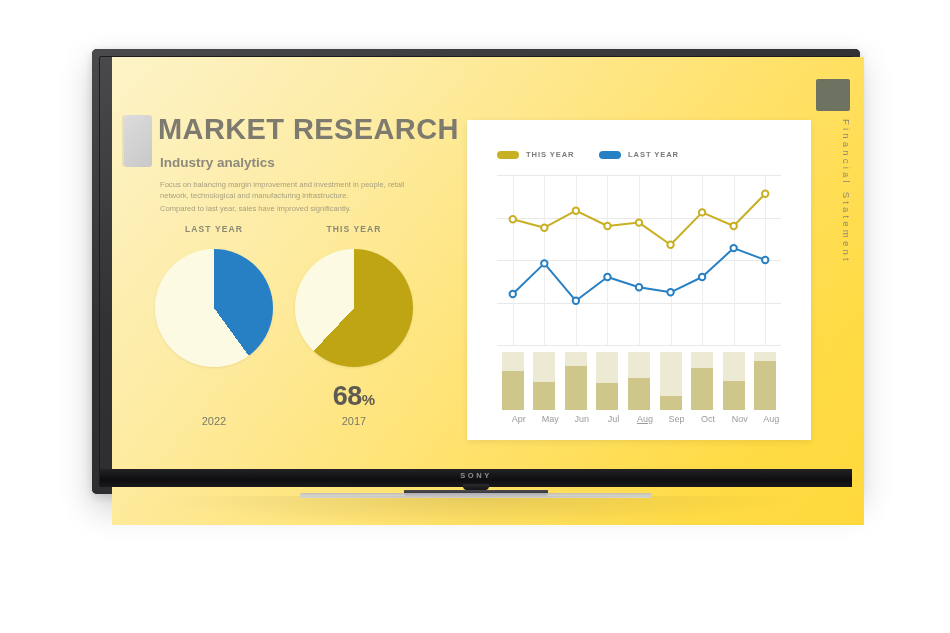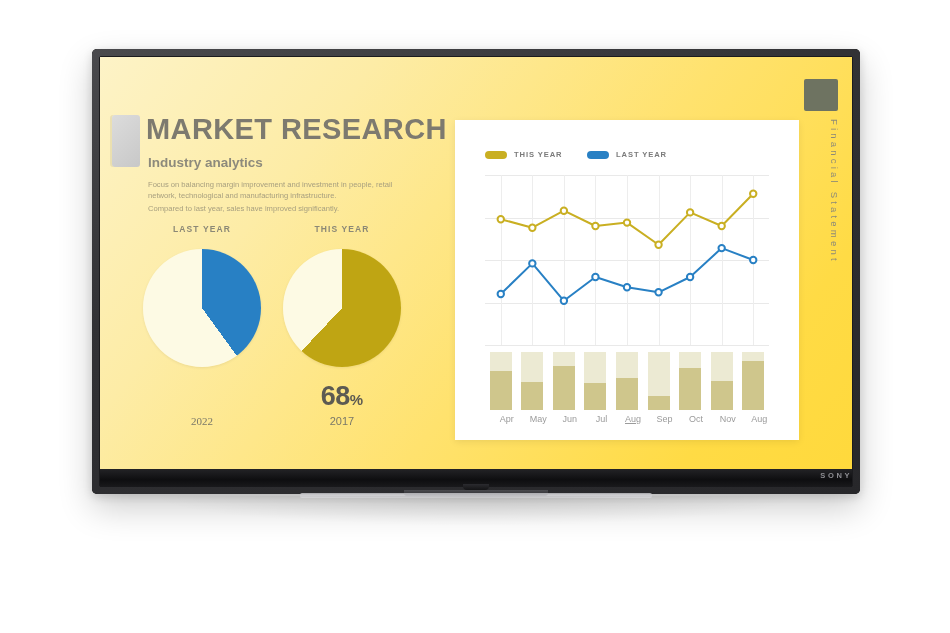--- a/index.html
+++ b/index.html
@@ -10,28 +10,28 @@
   #tv-shadow{position:absolute;left:92px;top:49px;width:768px;height:445px;
      border-radius:5px;background:#000;
      box-shadow:0 14px 34px rgba(0,0,0,.20),0 3px 10px rgba(0,0,0,.14);}
   #tv-bezel{position:absolute;left:92px;top:49px;width:768px;height:445px;
      border-radius:5px;
      background:linear-gradient(160deg,#4a4a4d 0%,#323235 38%,#27272a 100%);
      padding:8px;box-sizing:border-box;}
   #tv-inner-line{position:absolute;left:99px;top:56px;width:754px;height:431px;
      border:1px solid #1b1b1e;border-radius:2px;box-sizing:border-box;}
 
-  #screen{position:absolute;left:100px;top:57px;width:752px;height:412px;
+  #screen{position:absolute;left:112px;top:57px;width:752px;height:468px;
      overflow:hidden;
      background:linear-gradient(128deg,#fdf3c7 0%,#fdeca6 26%,#ffe26e 58%,#ffdb45 84%,#ffd93c 100%);}
 
   
   #tv-chin{position:absolute;left:100px;top:469px;width:752px;height:18px;
      background:linear-gradient(180deg,#232326 0%,#0e0e10 60%,#19191c 100%);}
-  #sony-logo{position:absolute;left:0;top:2px;width:752px;text-align:right;
+  #sony-logo{position:absolute;left:0;top:2px;width:752px;text-align:center;
      color:#8d8d92;font-size:7.5px;letter-spacing:2.6px;font-weight:700;}
   #ir-nub{position:absolute;left:463px;top:484px;width:26px;height:6px;
      border-radius:0 0 4px 4px;
      background:linear-gradient(180deg,#2b2b2f,#141416);}
   #stand-neck{position:absolute;left:404px;top:490px;width:144px;height:6px;
      background:linear-gradient(180deg,#4b4b4f,#2c2c30);border-radius:0 0 3px 3px;}
   #stand-base{position:absolute;left:300px;top:493px;width:352px;height:5px;
      background:linear-gradient(180deg,#b9b9bd,#e3e3e6);border-radius:2px;opacity:.9;}
   #floor-reflection{position:absolute;left:150px;top:496px;width:652px;height:30px;
      background:radial-gradient(ellipse at 50% 0%,rgba(0,0,0,.10),rgba(0,0,0,0) 70%);}
@@ -61,21 +61,21 @@
   .yr{position:absolute;width:140px;text-align:center;font-size:11px;color:#7a7869;}
 
   #pie-a{left:43px;top:192px;
      background:conic-gradient(#2880c4 0deg 144deg,#fdfae4 144deg 360deg);}
   #pie-b{left:183px;top:192px;
      background:conic-gradient(#bfa513 0deg 223deg,#fdfae4 223deg 360deg);}
   #lbl-a{left:42px;top:167px;}
   #lbl-b{left:182px;top:167px;}
   #pct-a{left:32px;top:324px;}
   #pct-b{left:172px;top:324px;}
-  #yr-a{left:32px;top:358px;font-family:Liberation Serif, serif;}
+  #yr-a{left:32px;top:358px;}
   #yr-b{left:172px;top:358px;}
 
   
   #strip-block{position:absolute;right:14px;top:22px;width:34px;height:32px;
      background:#6e7361;border-radius:2px;}
   #vert-text{position:absolute;right:12px;top:62px;width:20px;
      writing-mode:vertical-rl;font-size:9.5px;letter-spacing:3.2px;
      color:#8d8a78;font-weight:400;}
 
   

